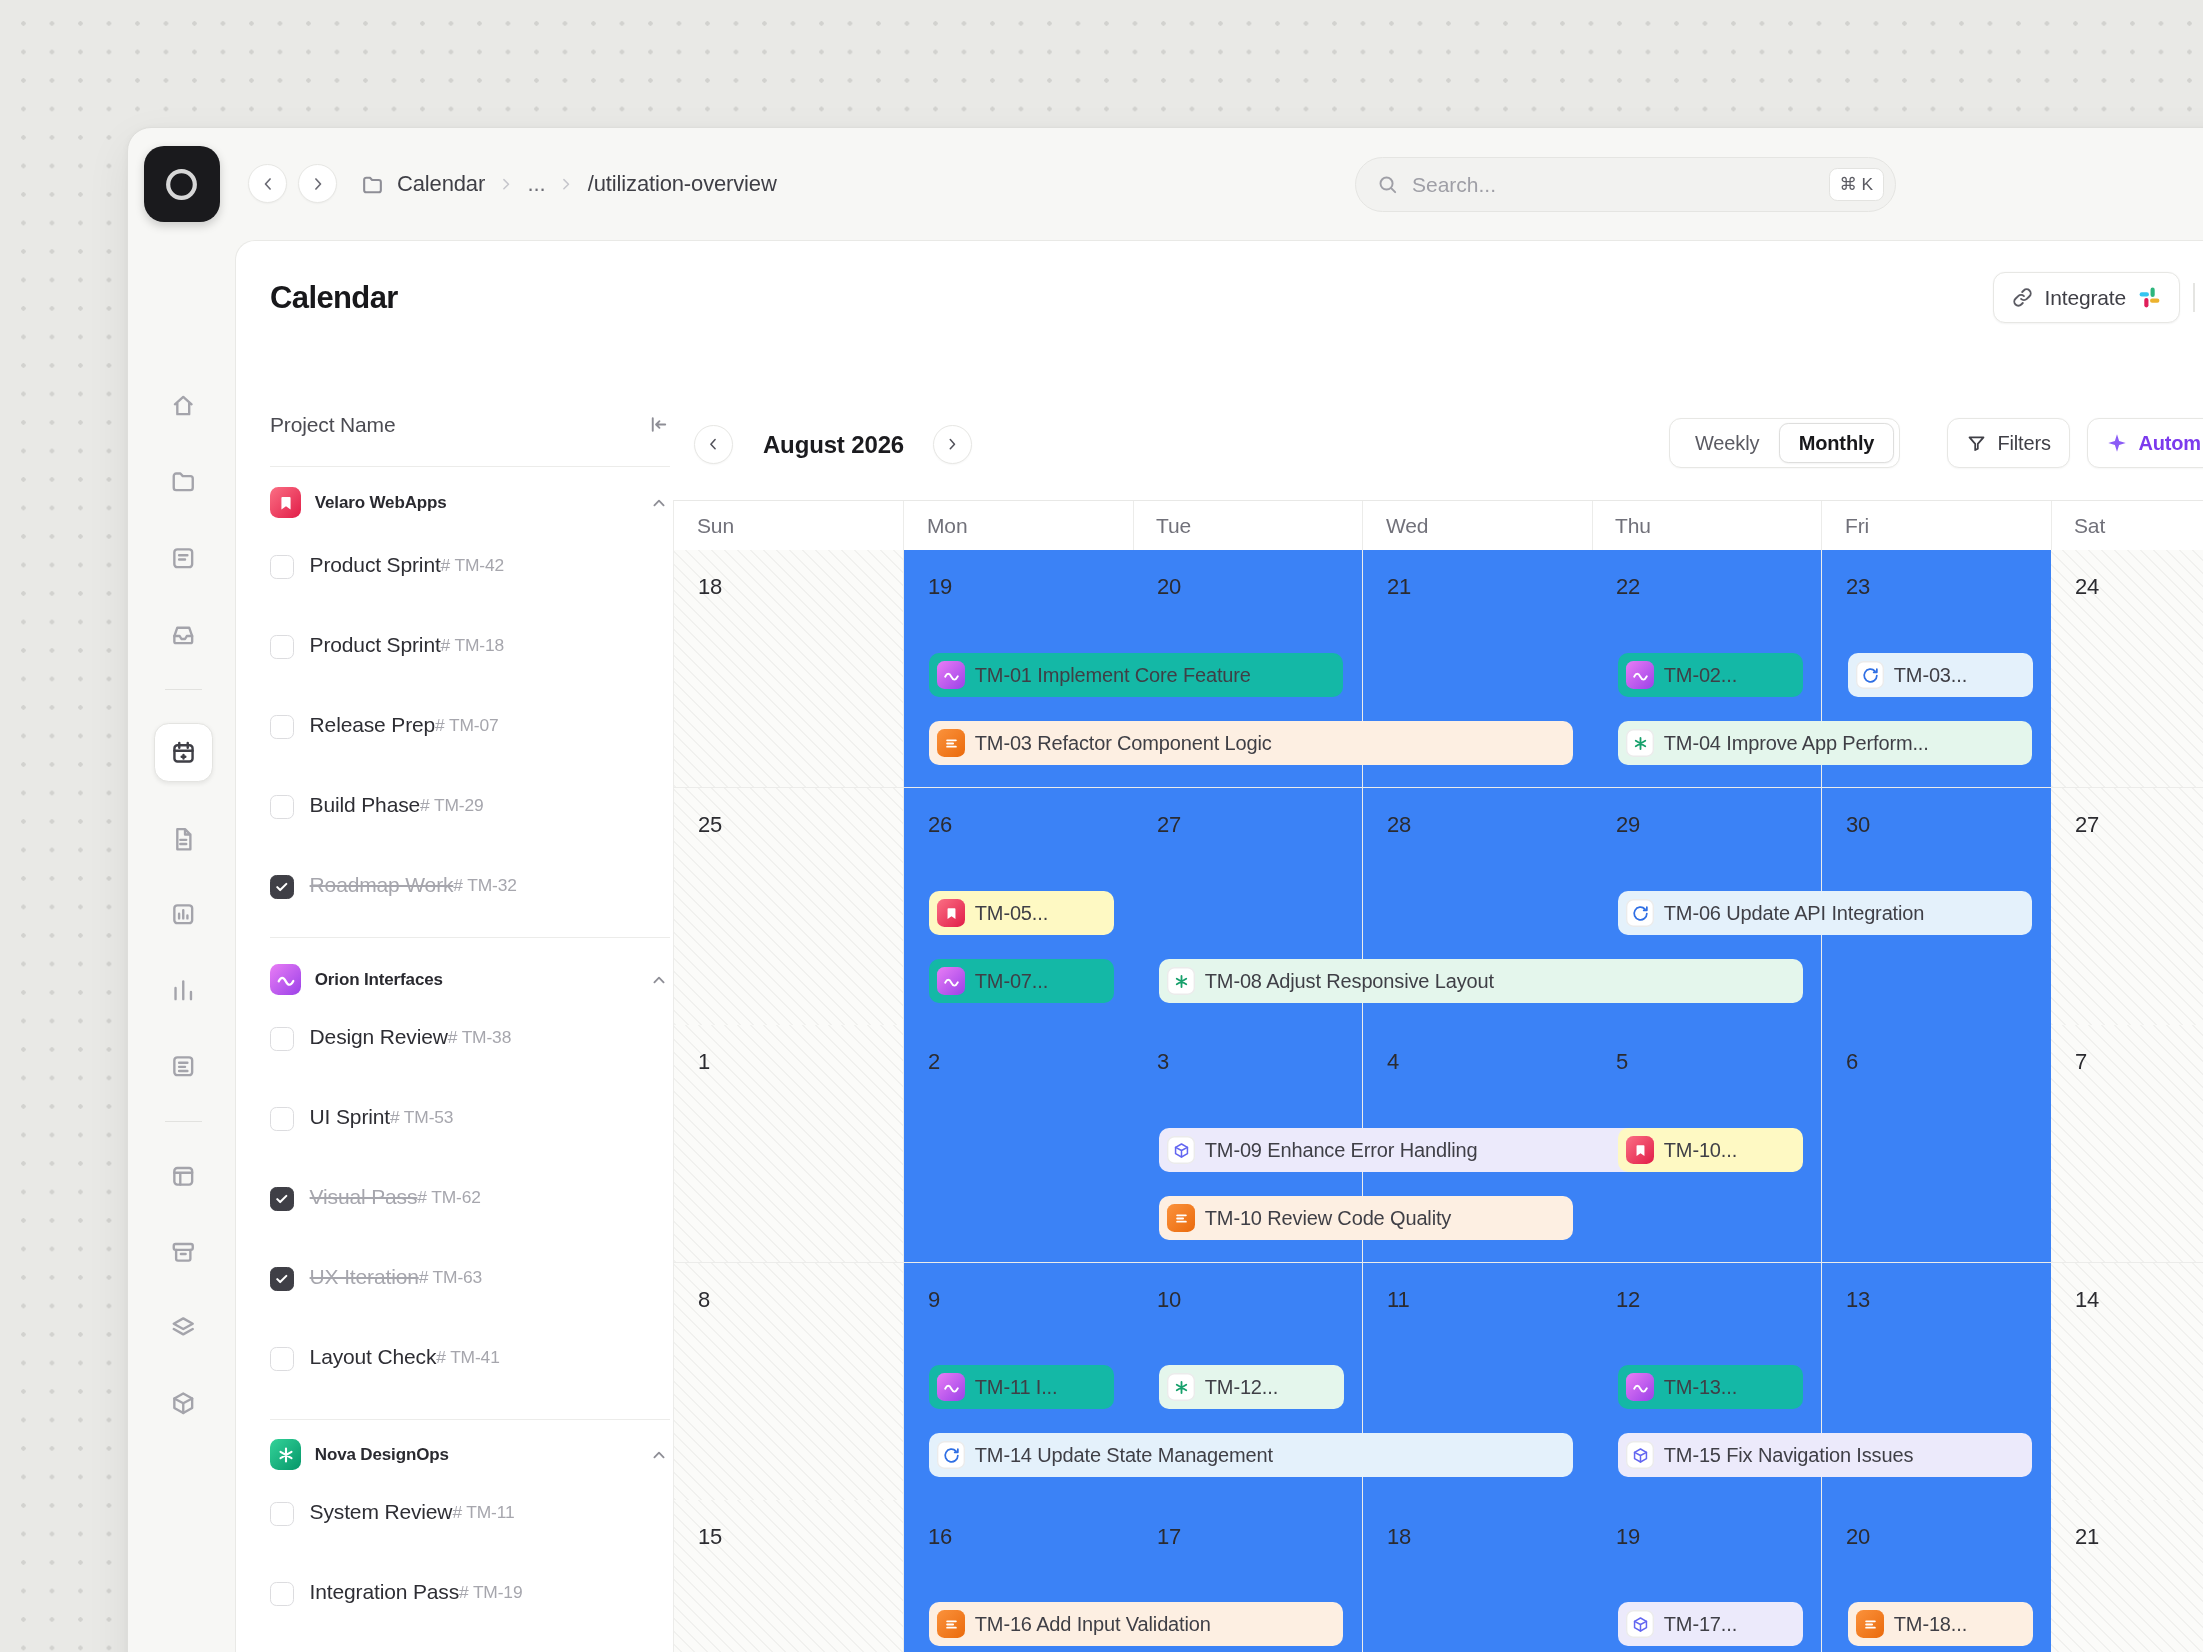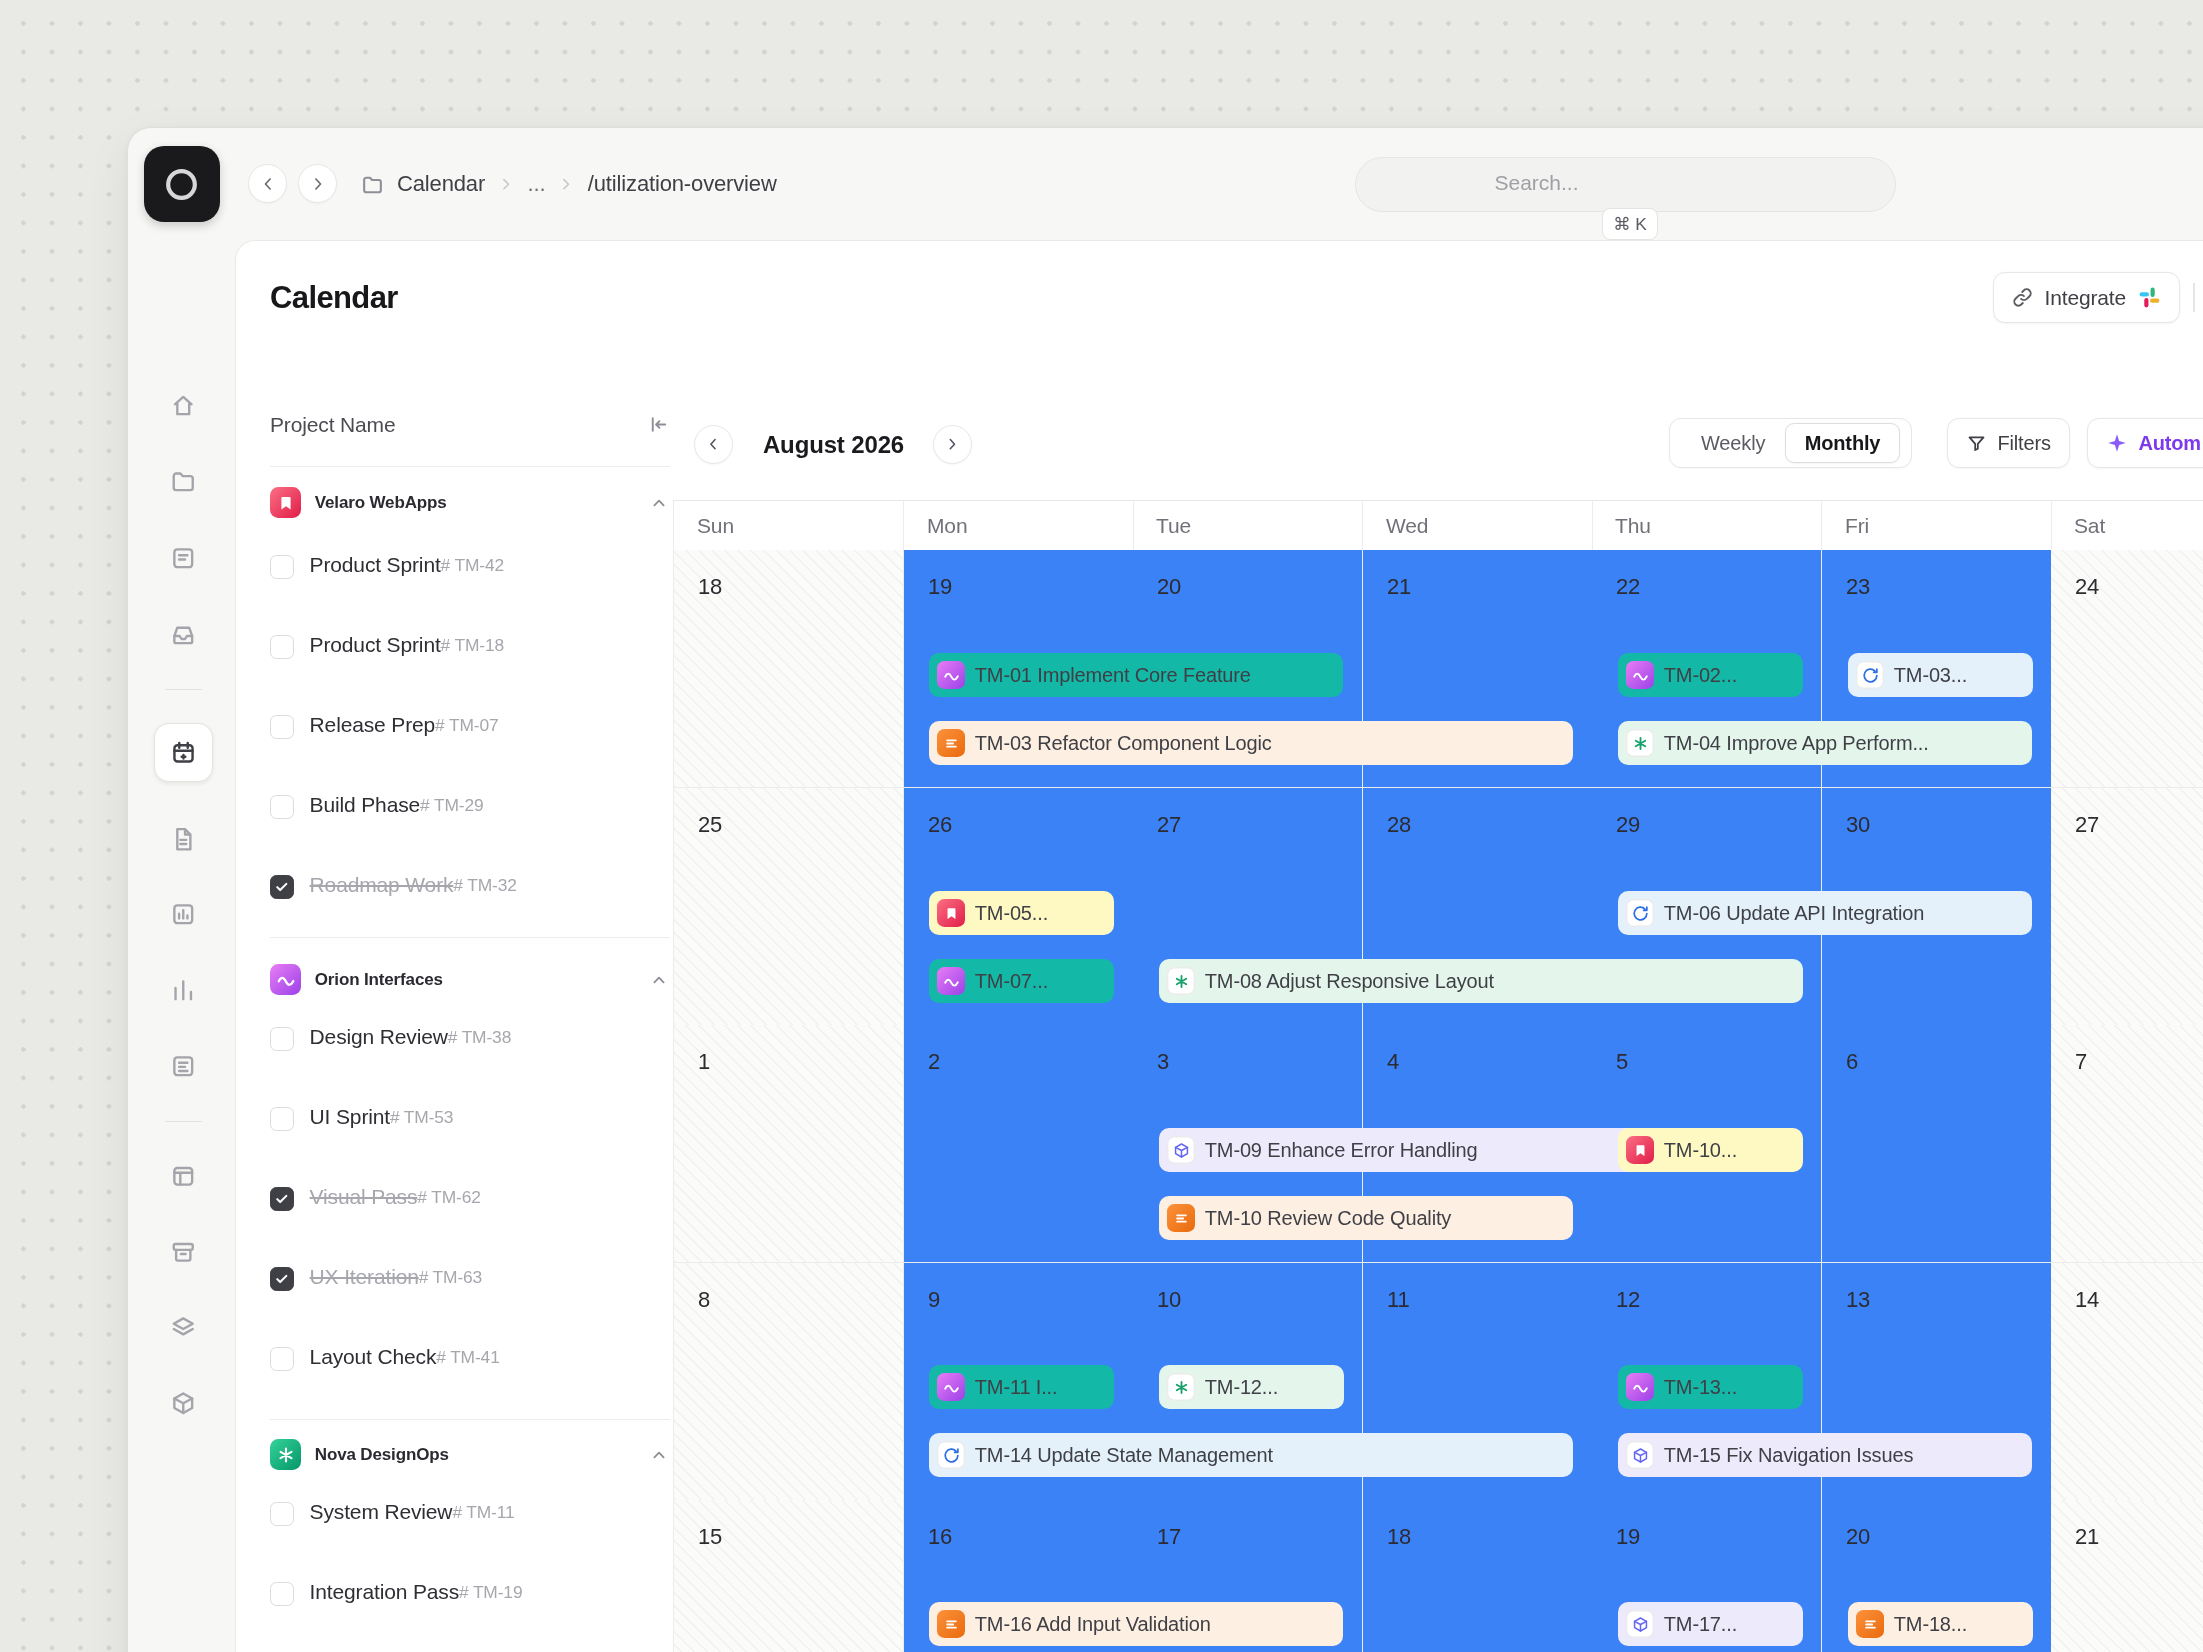--- a/index.html
+++ b/index.html
@@ -24,21 +24,21 @@
   .navb { position:absolute; width:39px; height:39px; border-radius:50%; background:#fff;
     border:1.4px solid #e7e7e4; display:flex; align-items:center; justify-content:center;
     color:#6b6b74; box-shadow:0 0.9px 1.8px rgba(0,0,0,.04); }
   .crumbs { position:absolute; left:232px; top:36px; height:40px; display:flex; align-items:center;
     gap:12px; font-size:22px; color:#3f3f46; }
   .crumb { font-weight:500; }
   .csep { color:#c6c6cc; }
   .cell-ellipsis { color:#6e6e76; }
   .search { position:absolute; left:1227px; top:29px; width:541px; height:55px; background:#f2f2f0;
     border:1.4px solid #e5e5e2; border-radius:27.5px; display:flex; align-items:center;
-    padding:0 11px 0 20px; gap:13px; color:#9f9fa6;flex-direction:column; }
+    padding:0 11px 0 20px; gap:13px; color:#9f9fa6; }
   .search input { flex:1; border:none; background:transparent; outline:none; font-size:21px;
     color:#3f3f46; font-family:inherit; }
   .search input::placeholder { color:#9f9fa6; }
   .kbd { background:#fff; border:1.4px solid #e3e3e0; border-radius:8.3px; padding:4.6px 10px;
     font-size:17.4px; color:#5b5b63; white-space:nowrap; }
 
   
   .rail { position:absolute; left:0; top:112px; width:107px; height:1541px; }
   .ric { position:absolute; left:35px; width:40px; height:40px; display:flex; align-items:center;
     justify-content:center; color:#a4a4ab; }
@@ -82,21 +82,21 @@
   .pid { font-size:17.4px; color:#a6a6ad; line-height:23px; margin-top:2.8px; }
   .done .pit { color:#a6a6ad; text-decoration:line-through; }
 
   
   .cbtn { position:absolute; width:39px; height:39px; border-radius:50%; background:#fff;
     border:1.4px solid #e7e7e4; display:flex; align-items:center; justify-content:center;
     color:#52525b; box-shadow:0 0.9px 1.8px rgba(0,0,0,.04); }
   .month { position:absolute; left:498px; top:190px; width:199px; text-align:center;
     font-size:24px; font-weight:700; color:#1b1b1f; }
   .vtog { position:absolute; left:1433px; top:177px; height:50px; display:flex; align-items:center;
-    background:#fff; border:1.4px solid #e7e7e4; border-radius:12px; padding:0 11px;
+    background:#fff; border:1.4px solid #e7e7e4; border-radius:12px; padding:0 5px;
     box-shadow:0 0.9px 1.8px rgba(0,0,0,.03); }
   .vw { padding:0 20px; font-size:20px; color:#5b5b63; font-weight:500; }
   .vm { padding:0 18.4px; height:40px; display:flex; align-items:center; font-size:20px; color:#18181b;
     font-weight:600; background:#fff; border:1.4px solid #dededd; border-radius:9.2px;
     box-shadow:0 0.9px 1.8px rgba(0,0,0,.05); }
   .fbtn, .abtn { position:absolute; top:177px; height:50px; display:flex; align-items:center;
     gap:10px; padding:0 18.4px; background:#fff; border:1.4px solid #e7e7e4; border-radius:12px;
     font-size:20px; font-weight:500; color:#3f3f46; box-shadow:0 0.9px 1.8px rgba(0,0,0,.04); }
   .fbtn { left:1711px; }
   .abtn { left:1851px; width:239px; color:#7c3aed; font-weight:600; }

